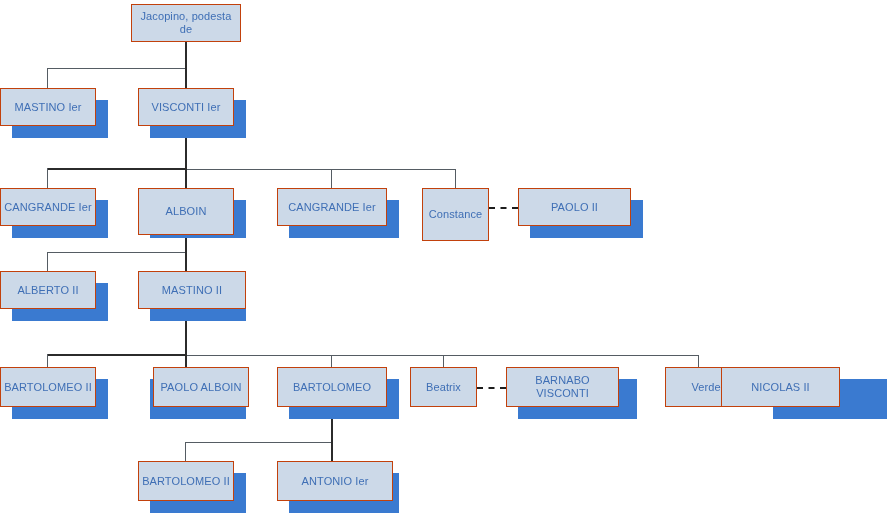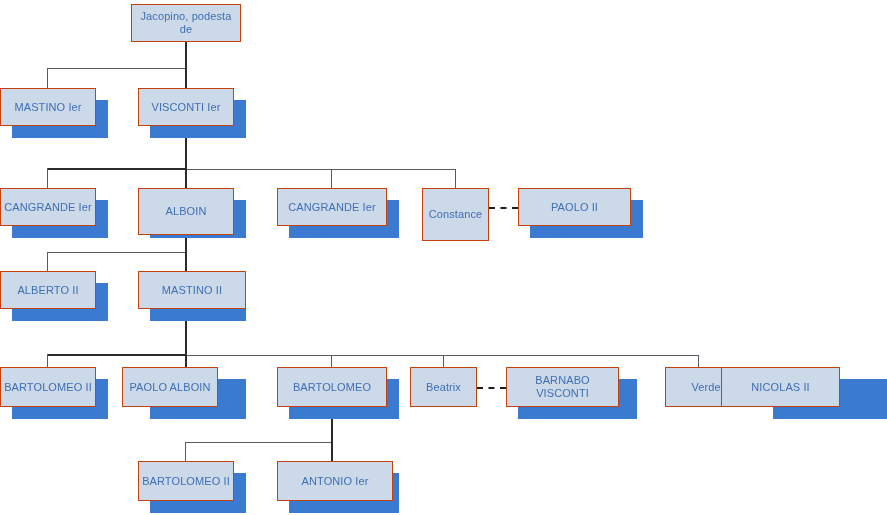--- a/index.html
+++ b/index.html
@@ -137,21 +137,21 @@
       </div>
       <div class="shadow" style="left: 150px; top: 283px; width: 96px; height: 38px;"></div>
       <div class="node" style="left: 138px; top: 271px; width: 108px; height: 38px;">
         <span class="txt">MASTINO II</span>
       </div>
       <div class="shadow" style="left: 12px; top: 379px; width: 96px; height: 40px;"></div>
       <div class="node" style="left: 0px; top: 367px; width: 96px; height: 40px;">
         <span class="txt">BARTOLOMEO II</span>
       </div>
       <div class="shadow" style="left: 150px; top: 379px; width: 96px; height: 40px;"></div>
-      <div class="node" style="left: 122px; top: 367px; width: 96px; height: 40px;">
+      <div class="node" style="left: 153px; top: 367px; width: 96px; height: 40px;">
         <span class="txt">PAOLO ALBOIN</span>
       </div>
       <div class="shadow" style="left: 289px; top: 379px; width: 110px; height: 40px;"></div>
       <div class="node" style="left: 277px; top: 367px; width: 110px; height: 40px;">
         <span class="txt">BARTOLOMEO</span>
       </div>
       <div class="node" style="left: 410px; top: 367px; width: 67px; height: 40px;">
         <span class="txt">Beatrix</span>
       </div>
       <div class="shadow" style="left: 518px; top: 379px; width: 119px; height: 40px;"></div>

